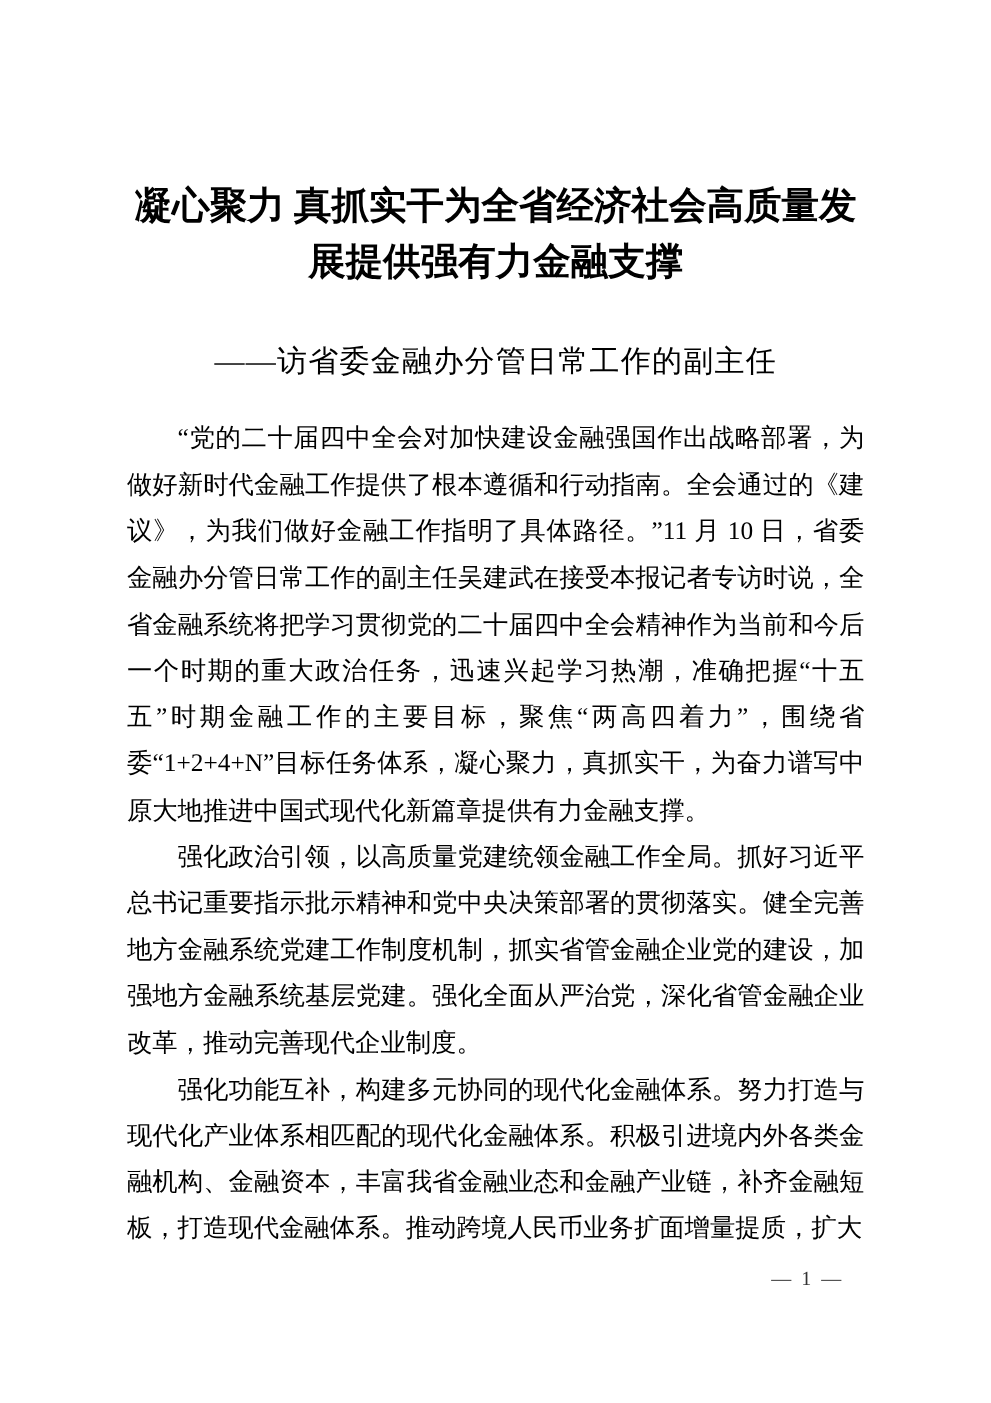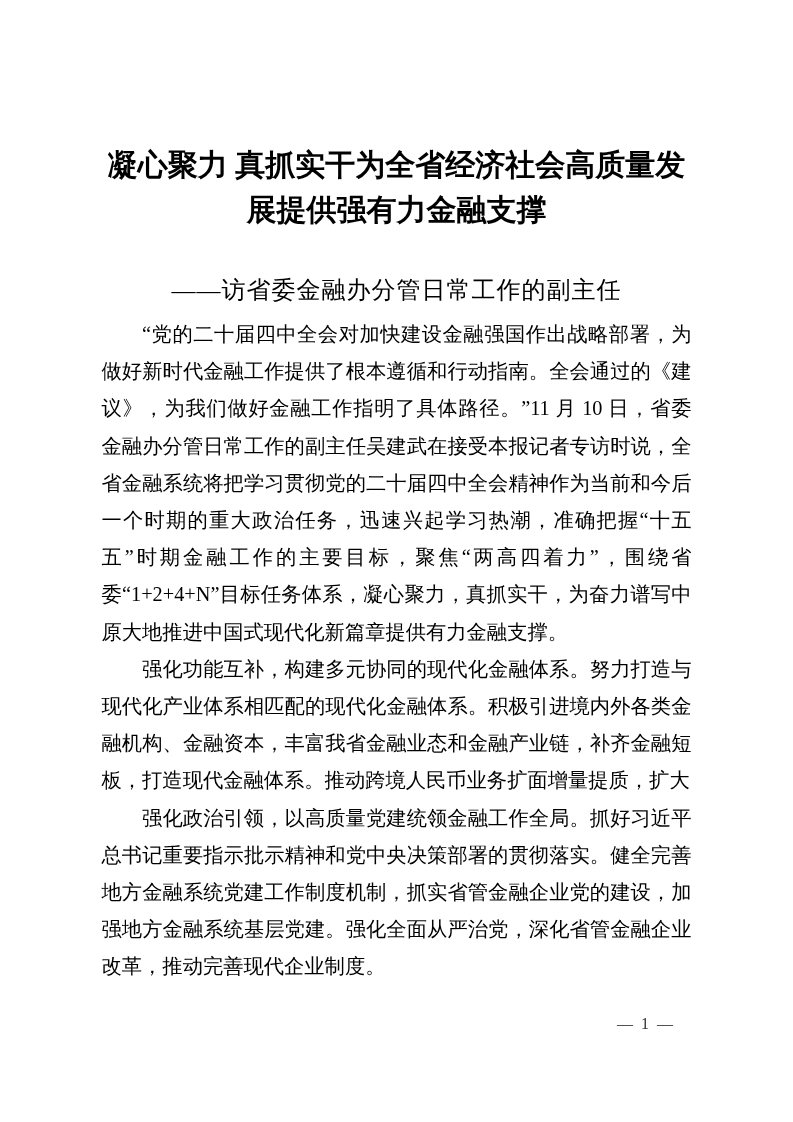--- a/index.html
+++ b/index.html
@@ -30,21 +30,21 @@
     .doc-subtitle {
       margin-top: 46px;
       text-align: center;
       font-size: 24px;
       line-height: 24px;
       letter-spacing: 1px;
       color: #000000;
     }
     .doc-body {
       width: 590px;
-      margin: 14px auto 0 auto;
+      margin: 31px auto 0 auto;
       font-size: 20.3px;
       line-height: 37.2px;
       text-align: justify;
       text-justify: inter-ideograph;
       color: #000000;
     }
     .doc-body p {
       margin: 0;
       padding: 0;
       text-indent: 2em;
@@ -63,19 +63,19 @@
 <body>
 
 <div class="page">
 
   <h1 class="doc-title">凝心聚力 真抓实干为全省经济社会高质量发展提供强有力金融支撑</h1>
 
   <div class="doc-subtitle">——访省委金融办分管日常工作的副主任</div>
 
   <div class="doc-body">
     <p>“党的二十届四中全会对加快建设金融强国作出战略部署，为做好新时代金融工作提供了根本遵循和行动指南。全会通过的《建议》，为我们做好金融工作指明了具体路径。”11 月 10 日，省委金融办分管日常工作的副主任吴建武在接受本报记者专访时说，全省金融系统将把学习贯彻党的二十届四中全会精神作为当前和今后一个时期的重大政治任务，迅速兴起学习热潮，准确把握“十五五”时期金融工作的主要目标，聚焦“两高四着力”，围绕省委“1+2+4+N”目标任务体系，凝心聚力，真抓实干，为奋力谱写中原大地推进中国式现代化新篇章提供有力金融支撑。</p>
+    <p>强化政治引领，以高质量党建统领金融工作全局。抓好习近平总书记重要指示批示精神和党中央决策部署的贯彻落实。健全完善地方金融系统党建工作制度机制，抓实省管金融企业党的建设，加强地方金融系统基层党建。强化全面从严治党，深化省管金融企业改革，推动完善现代企业制度。</p>
     <p>强化功能互补，构建多元协同的现代化金融体系。努力打造与现代化产业体系相匹配的现代化金融体系。积极引进境内外各类金融机构、金融资本，丰富我省金融业态和金融产业链，补齐金融短板，打造现代金融体系。推动跨境人民币业务扩面增量提质，扩大</p>
-    <p>强化政治引领，以高质量党建统领金融工作全局。抓好习近平总书记重要指示批示精神和党中央决策部署的贯彻落实。健全完善地方金融系统党建工作制度机制，抓实省管金融企业党的建设，加强地方金融系统基层党建。强化全面从严治党，深化省管金融企业改革，推动完善现代企业制度。</p>
   </div>
 
   <div class="page-footer">— 1 —</div>
 
 </div>
 
 </body></html>

